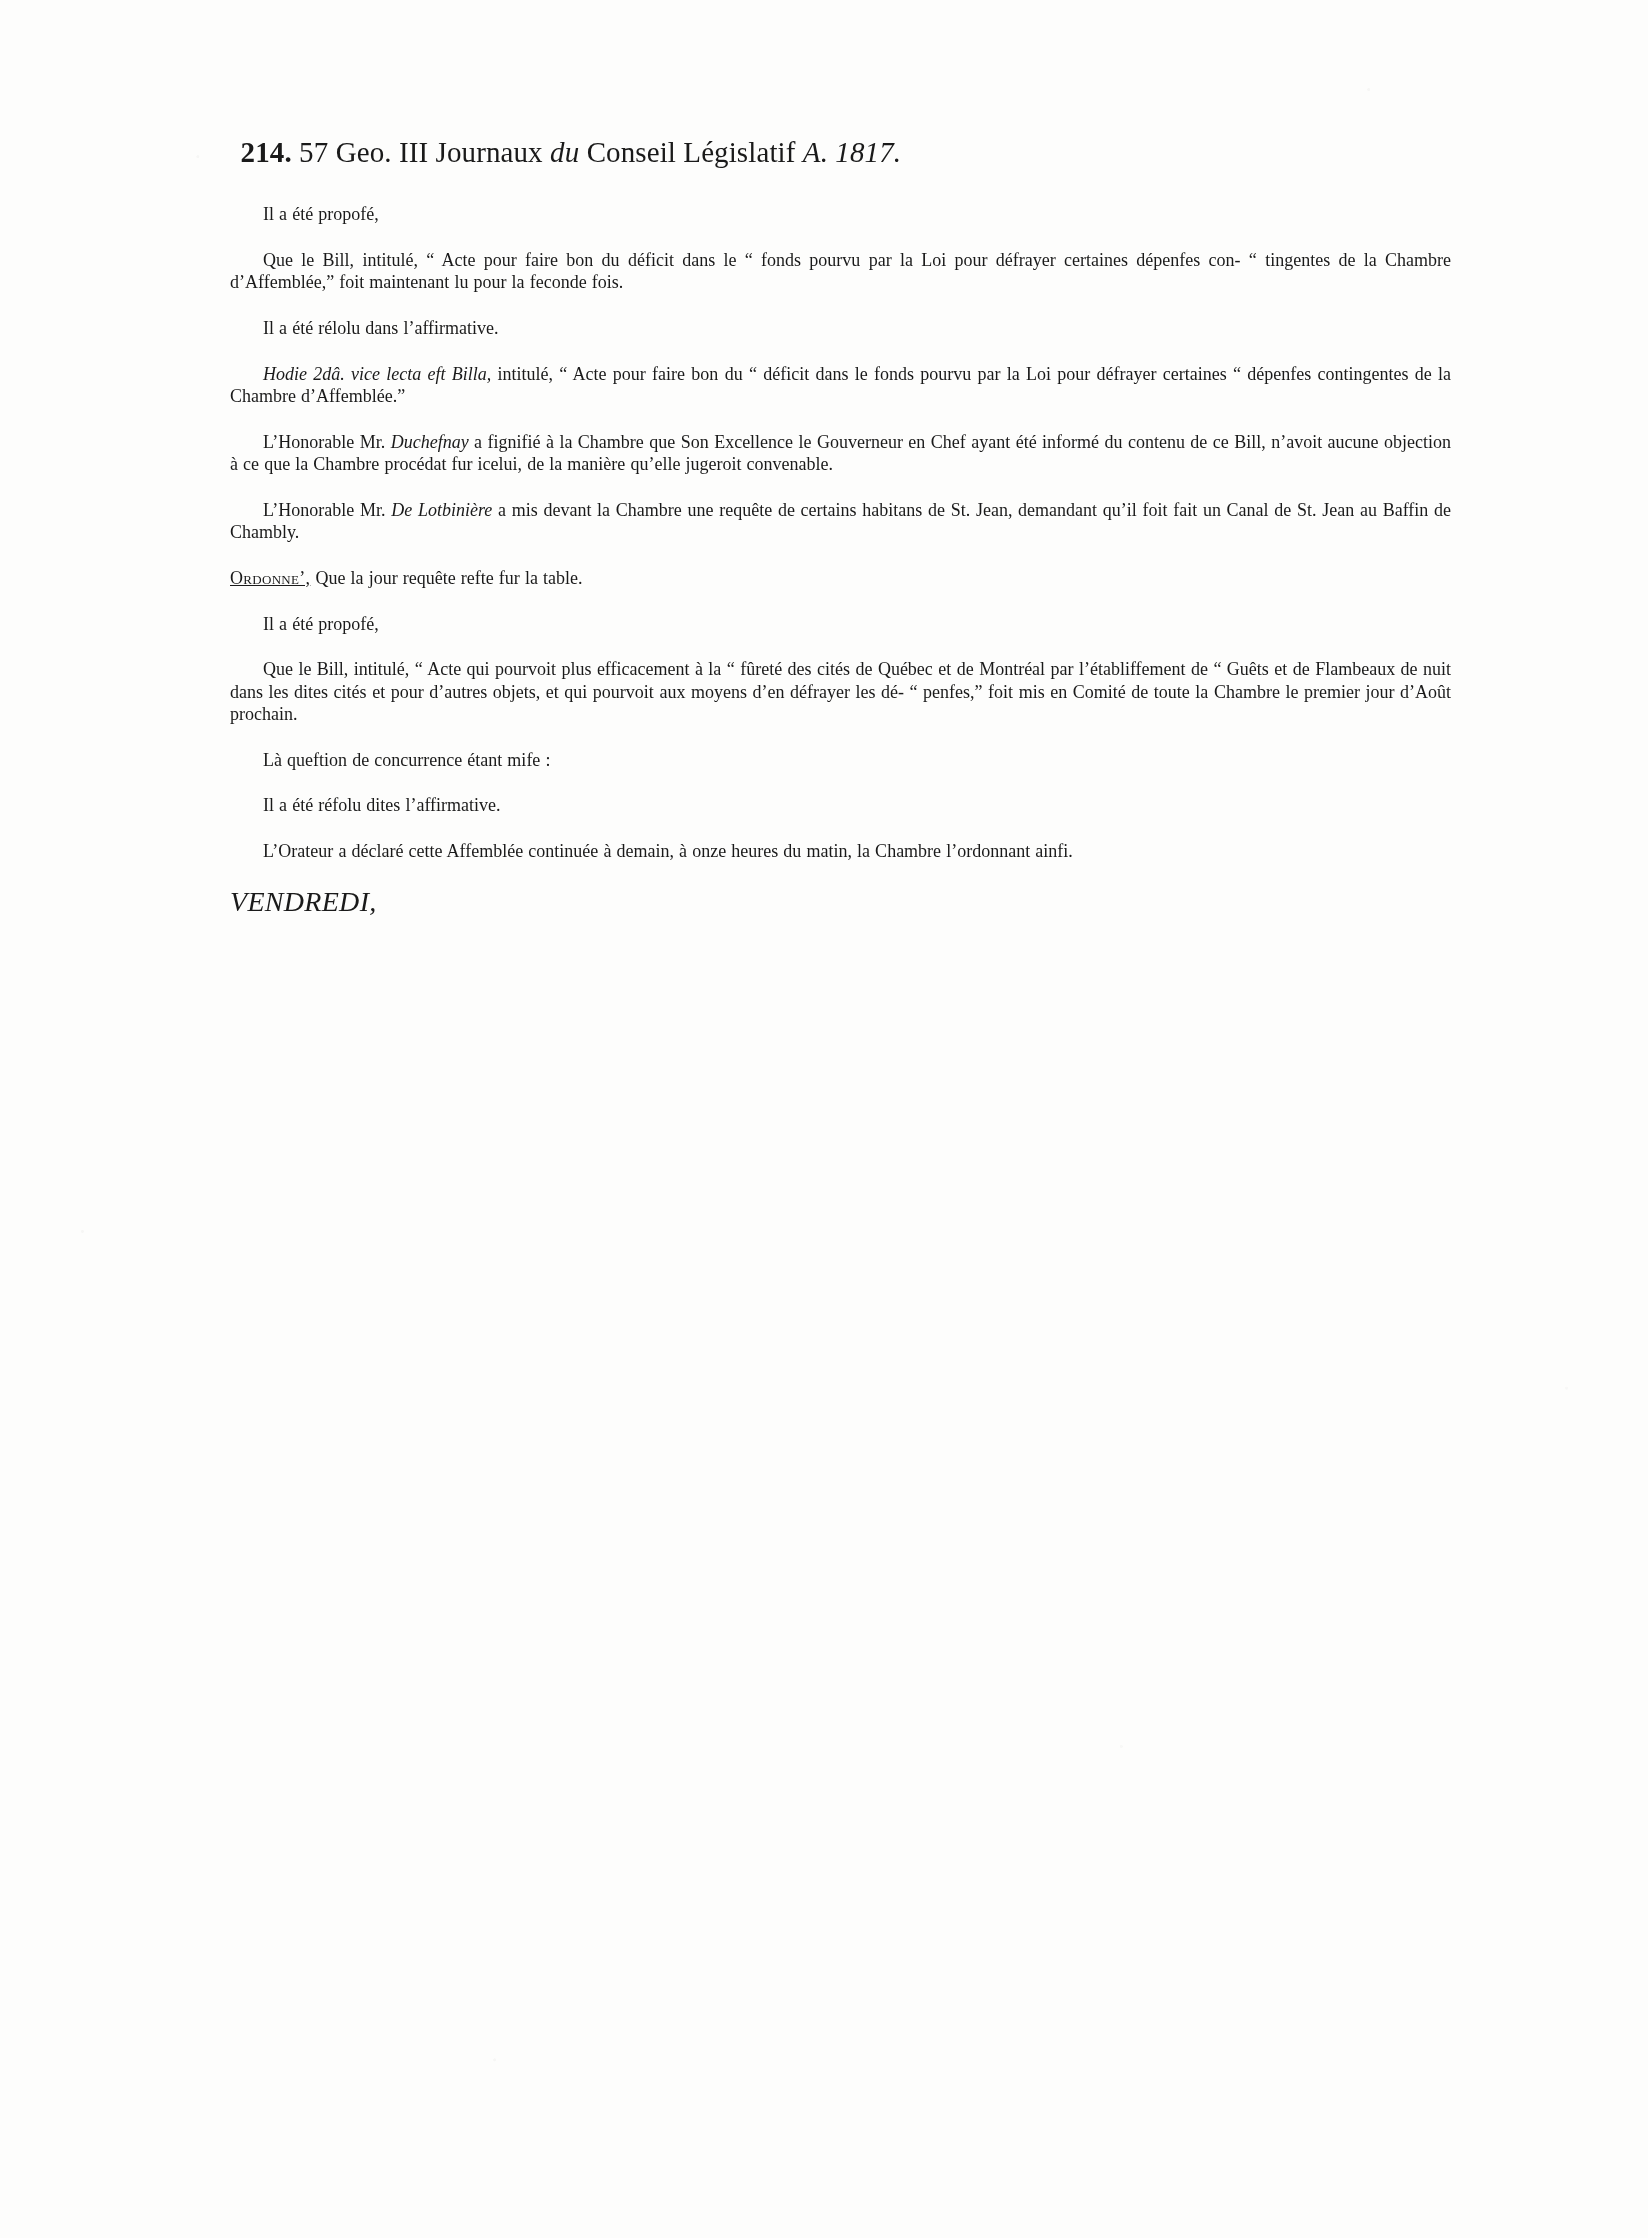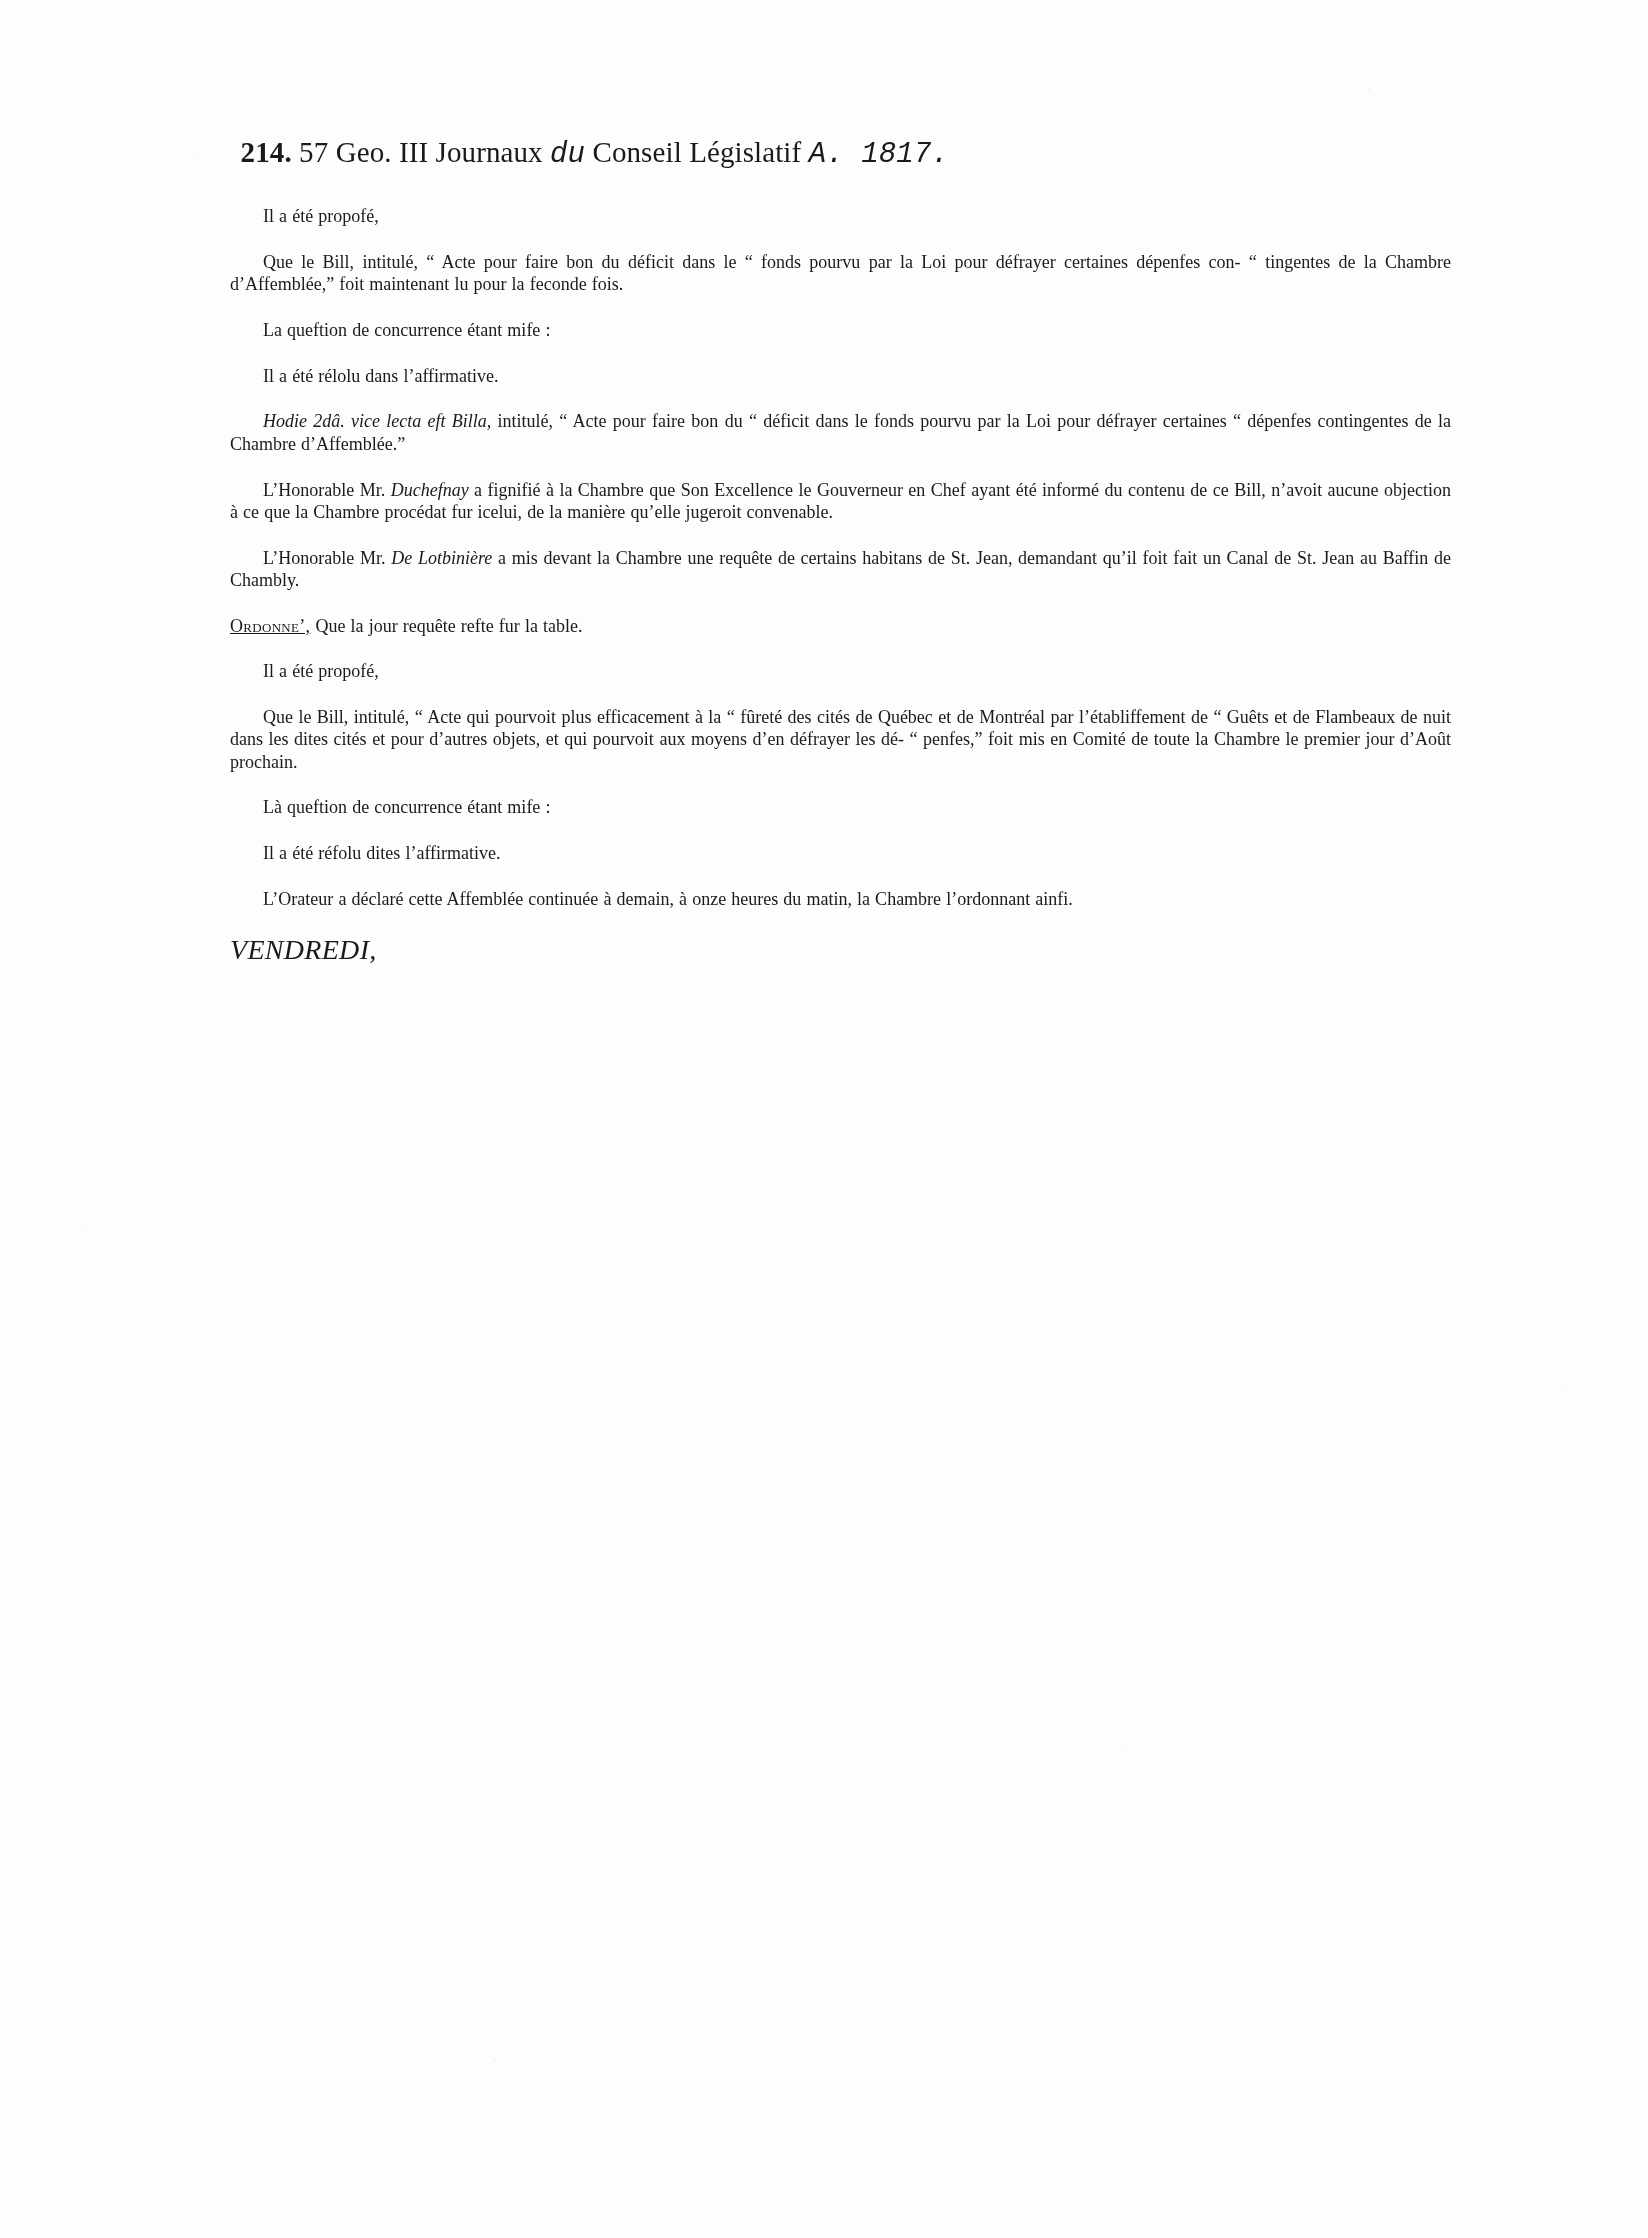--- a/index.html
+++ b/index.html
@@ -39,21 +39,21 @@
 
   
   .running-head {
     font-size: 29px;
     letter-spacing: 0.1px;
     white-space: nowrap;
     margin-bottom: 34px;
     padding-left: 10.6px;
   }
   .running-head .pg { font-weight: 700; }
-  .running-head .ital { font-style: italic; font-family: Liberation Mono, monospace; }
+  .running-head .ital { font-style: italic; }
 
   p.para {
     font-size: 18px;
     line-height: 1.235;
     margin: 0 0 23.6px 0;
     text-align: justify;
     text-justify: inter-word;
     word-spacing: 0.6px;
   }
   p.para:last-child { margin-bottom: 0; }
@@ -95,21 +95,20 @@
       <span>Journaux</span>
       <span class="ital">du</span>
       <span>Conseil Législatif</span>
       <span class="ital">A. 1817.</span>
     </div>
 
     <p class="para ind">Il a été propofé,</p>
 
     <p class="para quoted">Que le Bill, intitulé, “ Acte pour faire bon du déficit dans le “ fonds pourvu par la Loi pour défrayer certaines dépenfes con- “ tingentes de la Chambre d’Affemblée,” foit maintenant lu pour la feconde fois.</p>
 
-    <p class="para ind">La queftion de concurrence étant mife :</p>
 
     <p class="para ind">Il a été rélolu dans l’affirmative.</p>
 
     <p class="para quoted">
       <span class="it">Hodie 2dâ. vice lecta eft Billa,</span><span> intitulé, “ Acte pour faire bon du “ déficit dans le fonds pourvu par la Loi pour défrayer certaines “ dépenfes contingentes de la Chambre d’Affemblée.”</span>
     </p>
 
     <p class="para ind">
       <span>L’Honorable Mr. </span><span class="it">Duchefnay</span><span> a fignifié à la Chambre que Son Excellence le Gouverneur en Chef ayant été informé du contenu de ce Bill, n’avoit aucune objection à ce que la Chambre procédat fur icelui, de la manière qu’elle jugeroit convenable.</span>
     </p>

